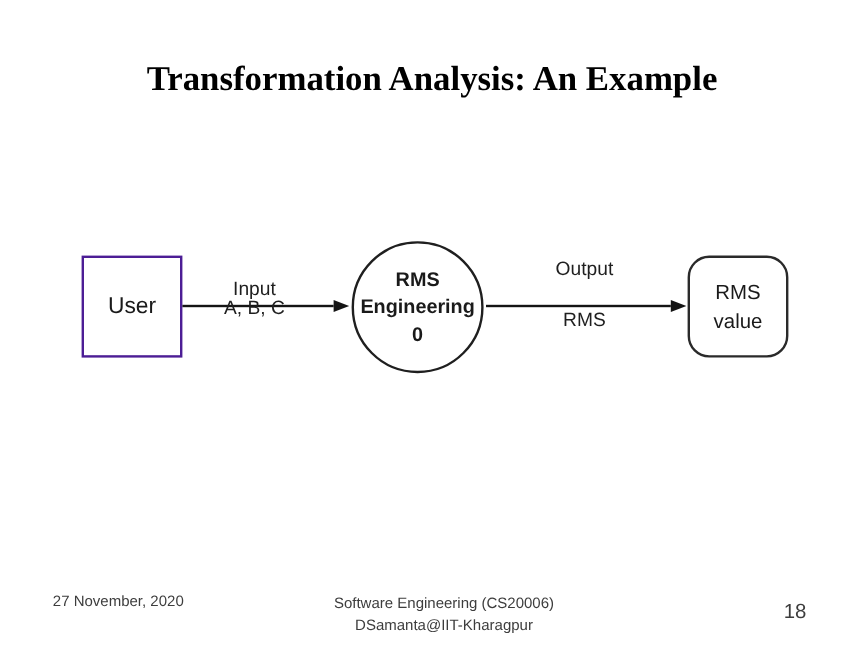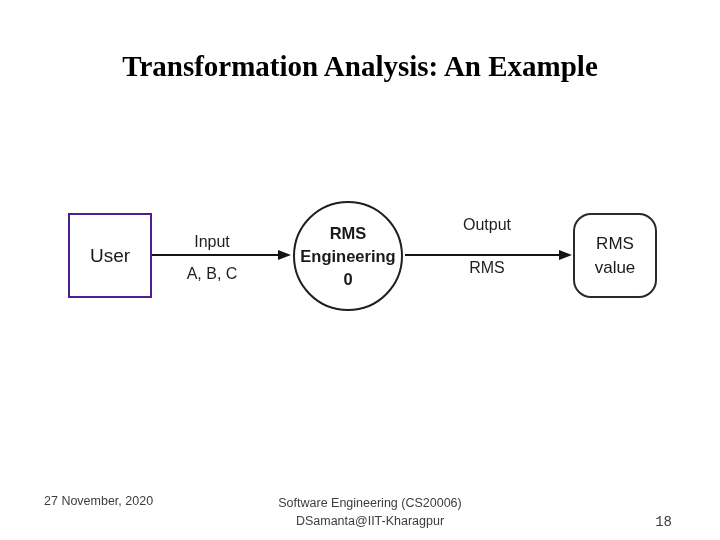--- a/index.html
+++ b/index.html
@@ -76,45 +76,44 @@
   .arrowhead1 { left: 278px; }
   .arrowhead2 { left: 559px; }
   .edge-label {
     position: absolute;
     text-align: center;
     font-size: 16px;
     line-height: 17px;
     color: #1f1f1f;
   }
   .edge1-top    { left: 168px; width: 88px;  top: 233px; }
-  .edge1-bottom { left: 162px; width: 100px; top: 265px; }
+  .edge1-bottom { left: 162px; width: 100px; top: 249px; }
   .edge2-top    { left: 438px; width: 98px;  top: 216px; }
   .edge2-bottom { left: 438px; width: 98px;  top: 259px; }
   
   .footer-date {
     position: absolute;
     left: 44px; top: 494px;
     font-size: 12.5px;
     color: #3d3d3d;
   }
   .footer-center {
     position: absolute;
     left: 0; right: 0; top: 494px;
     text-align: center;
     font-size: 12.5px;
     line-height: 18px;
     color: #3d3d3d;
     padding-left: 20px;
   }
   .footer-page {
     position: absolute;
-    right: 48px; top: 514px;
-    font-size: 14px;
+    right: 48px; top: 500px;
+    font-size: 17px;
     color: #3d3d3d;
-    font-family: Liberation Mono, monospace;
   }
 </style>
 </head>
 <body>
 
 <div class="slide">
 
   <h1 class="slide-title">Transformation Analysis: An Example</h1>
 
   <div class="node-rect">

